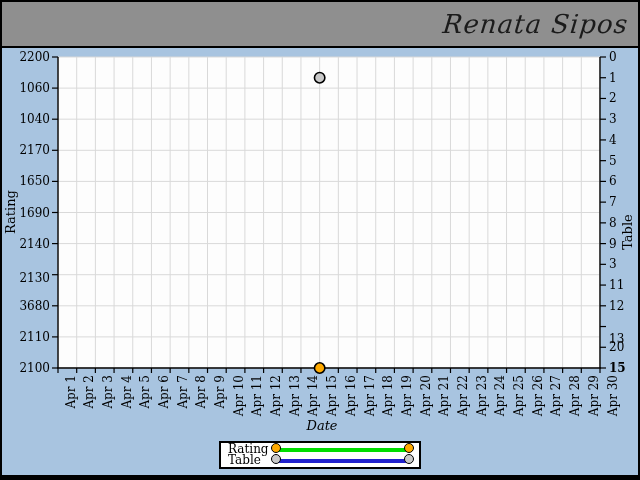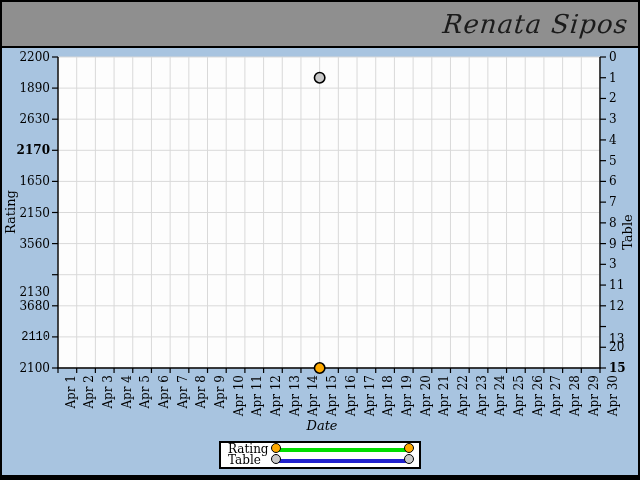--- a/index.html
+++ b/index.html
@@ -199,29 +199,29 @@
         <div class="legend-row">
           <span class="legend-label">Table</span>
           <div class="legend-swatch">
             <div class="legend-bar" style="background: rgb(33, 33, 205);"></div>
             <div class="legend-marker start" style="background: rgb(201, 201, 201);"></div>
             <div class="legend-marker end" style="background: rgb(201, 201, 201);"></div>
           </div>
         </div>
       </div>
   <div class="tick-label ytick-left" style="left: 8px; top: 358px;">2100</div>
-      <div class="tick-label ytick-left" style="left: 8px; top: 326.9px; font-family: Liberation Mono, monospace;">2110</div>
+      <div class="tick-label ytick-left" style="left: 8px; top: 326.9px;">2110</div>
       <div class="tick-label ytick-left" style="left: 8px; top: 295.8px;">3680</div>
-      <div class="tick-label ytick-left" style="left: 8px; top: 282px;">2130</div>
-      <div class="tick-label ytick-left" style="left: 8px; top: 233.6px;">3560</div>
-      <div class="tick-label ytick-left" style="left: 8px; top: 202.5px;">2150</div>
+      <div class="tick-label ytick-left" style="left: 8px; top: 268px;">2130</div>
+      <div class="tick-label ytick-left" style="left: 8px; top: 233.6px;">2140</div>
+      <div class="tick-label ytick-left" style="left: 8px; top: 202.5px;">1690</div>
       <div class="tick-label ytick-left" style="left: 8px; top: 171.4px;">1650</div>
-      <div class="tick-label ytick-left" style="left: 8px; top: 140.3px; font-weight: bold;">2170</div>
-      <div class="tick-label ytick-left" style="left: 8px; top: 109.2px;">2630</div>
-      <div class="tick-label ytick-left" style="left: 8px; top: 78.1px;">1890</div>
+      <div class="tick-label ytick-left" style="left: 8px; top: 140.3px;">2170</div>
+      <div class="tick-label ytick-left" style="left: 8px; top: 109.2px;">1040</div>
+      <div class="tick-label ytick-left" style="left: 8px; top: 78.1px;">1060</div>
       <div class="tick-label ytick-left" style="left: 8px; top: 47px;">2200</div>
       <div class="tick-label ytick-right" style="left: 607px; top: 47px;">0</div>
       <div class="tick-label ytick-right" style="left: 607px; top: 67.7333px;">1</div>
       <div class="tick-label ytick-right" style="left: 607px; top: 88.4667px;">2</div>
       <div class="tick-label ytick-right" style="left: 607px; top: 109.2px;">3</div>
       <div class="tick-label ytick-right" style="left: 607px; top: 129.933px;">4</div>
       <div class="tick-label ytick-right" style="left: 607px; top: 150.667px;">5</div>
       <div class="tick-label ytick-right" style="left: 607px; top: 171.4px;">6</div>
       <div class="tick-label ytick-right" style="left: 607px; top: 192.133px;">7</div>
       <div class="tick-label ytick-right" style="left: 607px; top: 212.867px;">8</div>

